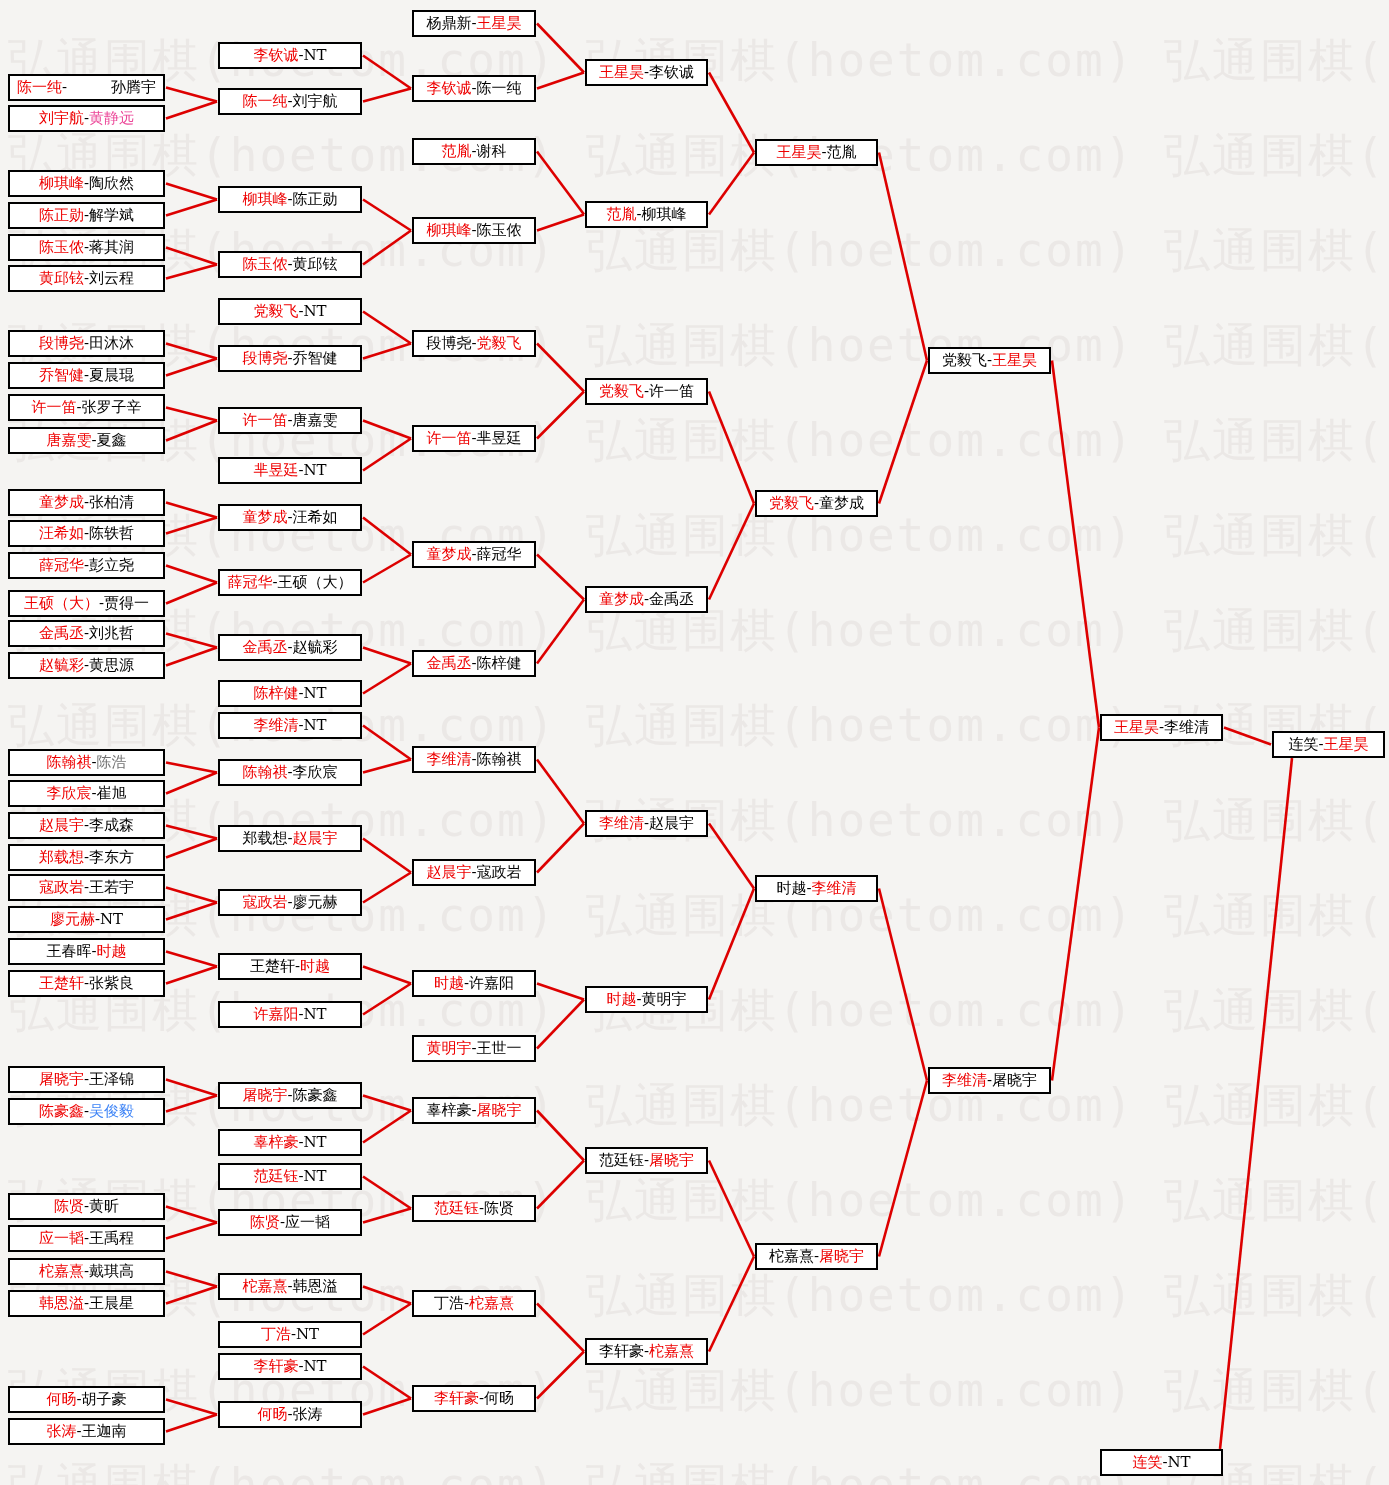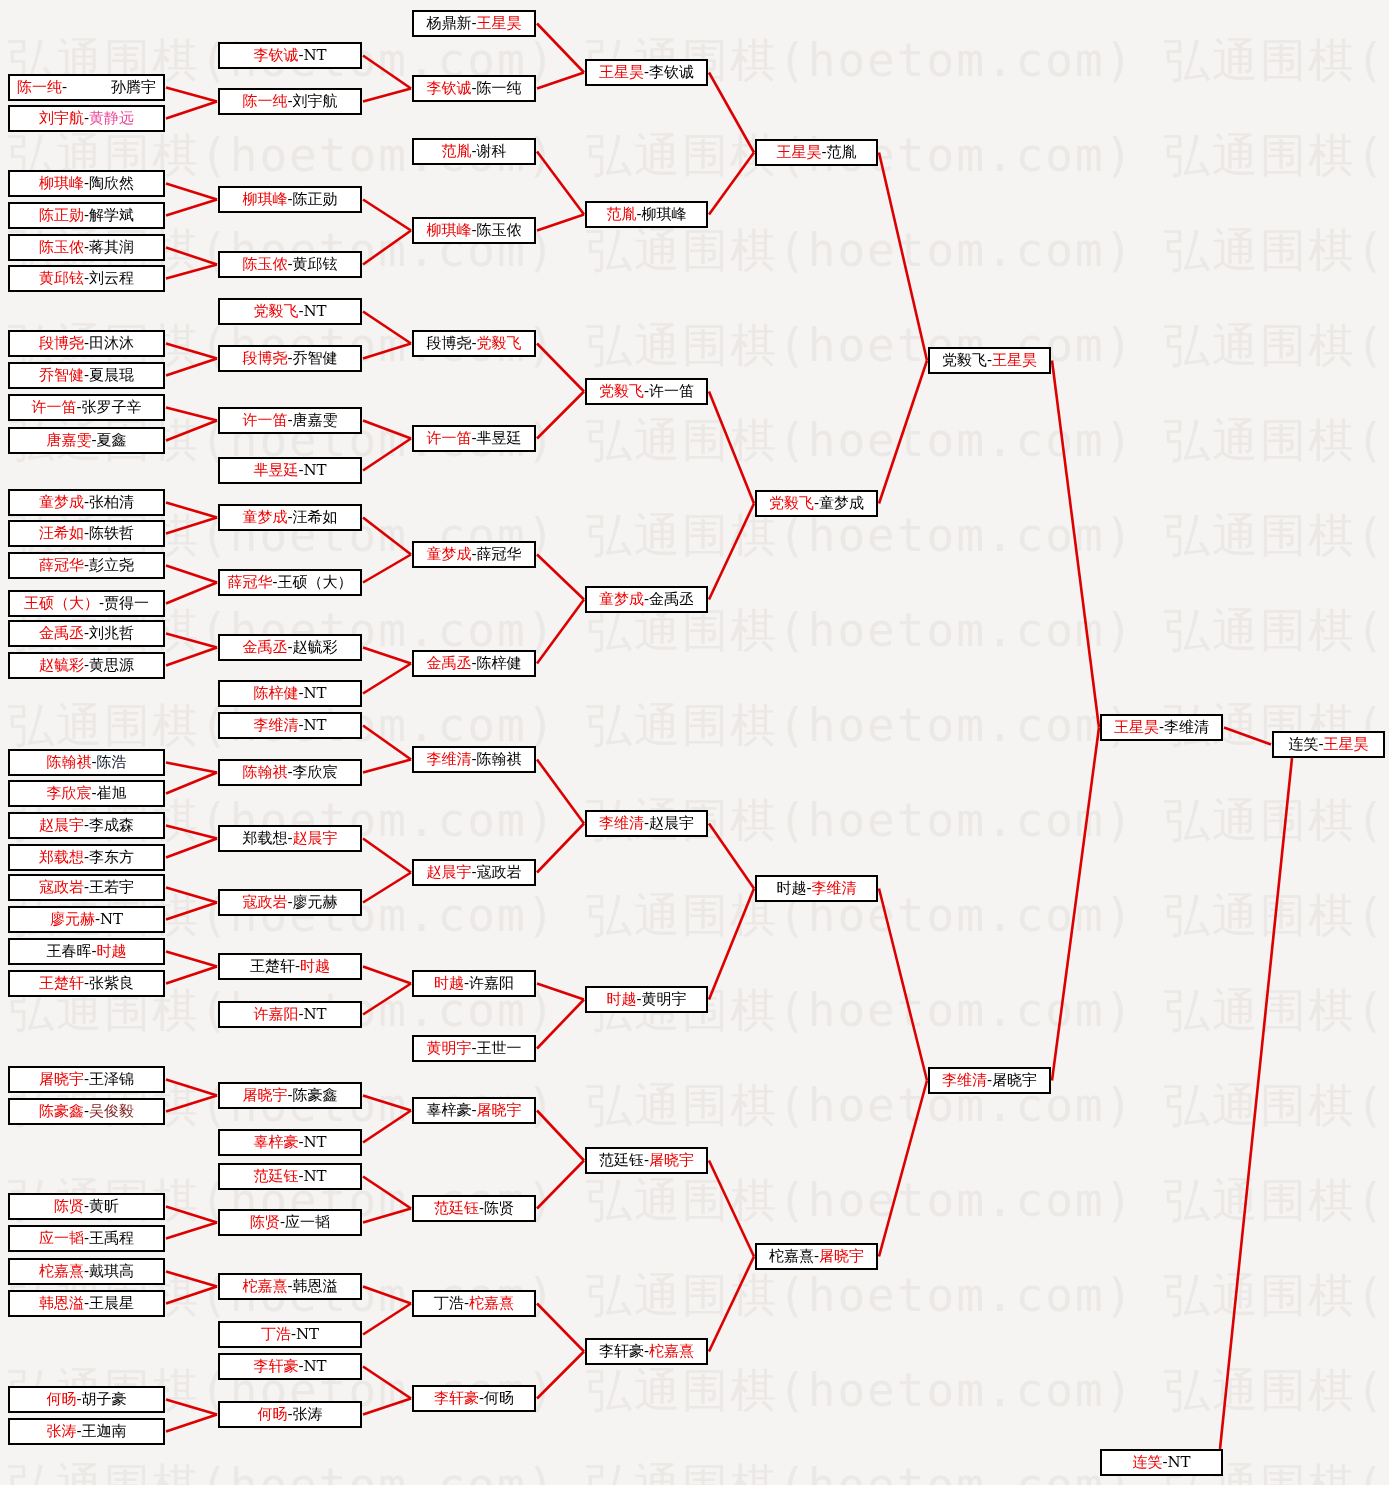--- a/index.html
+++ b/index.html
@@ -206,21 +206,21 @@
         <span style="color: rgb(0, 0, 0);">刘兆哲</span>
       </div>
       <div class="match-box" style="left: 8px; top: 652px; width: 157px; height: 27px; background: rgb(255, 255, 255); border-color: rgb(0, 0, 0);">
         <span style="color: rgb(238, 0, 0);">赵毓彩</span>
         <span style="color: rgb(0, 0, 0);">-</span>
         <span style="color: rgb(0, 0, 0);">黄思源</span>
       </div>
       <div class="match-box" style="left: 8px; top: 749px; width: 157px; height: 27px; background: rgb(255, 255, 255); border-color: rgb(0, 0, 0);">
         <span style="color: rgb(238, 0, 0);">陈翰祺</span>
         <span style="color: rgb(0, 0, 0);">-</span>
-        <span style="color: #0f172a;">陈浩</span>
+        <span style="color: #737373;">陈浩</span>
       </div>
       <div class="match-box" style="left: 8px; top: 780px; width: 157px; height: 27px; background: rgb(255, 255, 255); border-color: rgb(0, 0, 0);">
         <span style="color: rgb(238, 0, 0);">李欣宸</span>
         <span style="color: rgb(0, 0, 0);">-</span>
         <span style="color: rgb(0, 0, 0);">崔旭</span>
       </div>
       <div class="match-box" style="left: 8px; top: 812px; width: 157px; height: 27px; background: rgb(255, 255, 255); border-color: rgb(0, 0, 0);">
         <span style="color: rgb(238, 0, 0);">赵晨宇</span>
         <span style="color: rgb(0, 0, 0);">-</span>
         <span style="color: rgb(0, 0, 0);">李成森</span>
@@ -251,21 +251,21 @@
         <span style="color: rgb(0, 0, 0);">张紫良</span>
       </div>
       <div class="match-box" style="left: 8px; top: 1066px; width: 157px; height: 27px; background: rgb(255, 255, 255); border-color: rgb(0, 0, 0);">
         <span style="color: rgb(238, 0, 0);">屠晓宇</span>
         <span style="color: rgb(0, 0, 0);">-</span>
         <span style="color: rgb(0, 0, 0);">王泽锦</span>
       </div>
       <div class="match-box" style="left: 8px; top: 1098px; width: 157px; height: 27px; background: rgb(255, 255, 255); border-color: rgb(0, 0, 0);">
         <span style="color: rgb(238, 0, 0);">陈豪鑫</span>
         <span style="color: rgb(0, 0, 0);">-</span>
-        <span style="color: #7f1d1d;">吴俊毅</span>
+        <span style="color: #3b82f6;">吴俊毅</span>
       </div>
       <div class="match-box" style="left: 8px; top: 1193px; width: 157px; height: 27px; background: rgb(255, 255, 255); border-color: rgb(0, 0, 0);">
         <span style="color: rgb(238, 0, 0);">陈贤</span>
         <span style="color: rgb(0, 0, 0);">-</span>
         <span style="color: rgb(0, 0, 0);">黄昕</span>
       </div>
       <div class="match-box" style="left: 8px; top: 1225px; width: 157px; height: 27px; background: rgb(255, 255, 255); border-color: rgb(0, 0, 0);">
         <span style="color: rgb(238, 0, 0);">应一韬</span>
         <span style="color: rgb(0, 0, 0);">-</span>
         <span style="color: rgb(0, 0, 0);">王禹程</span>

